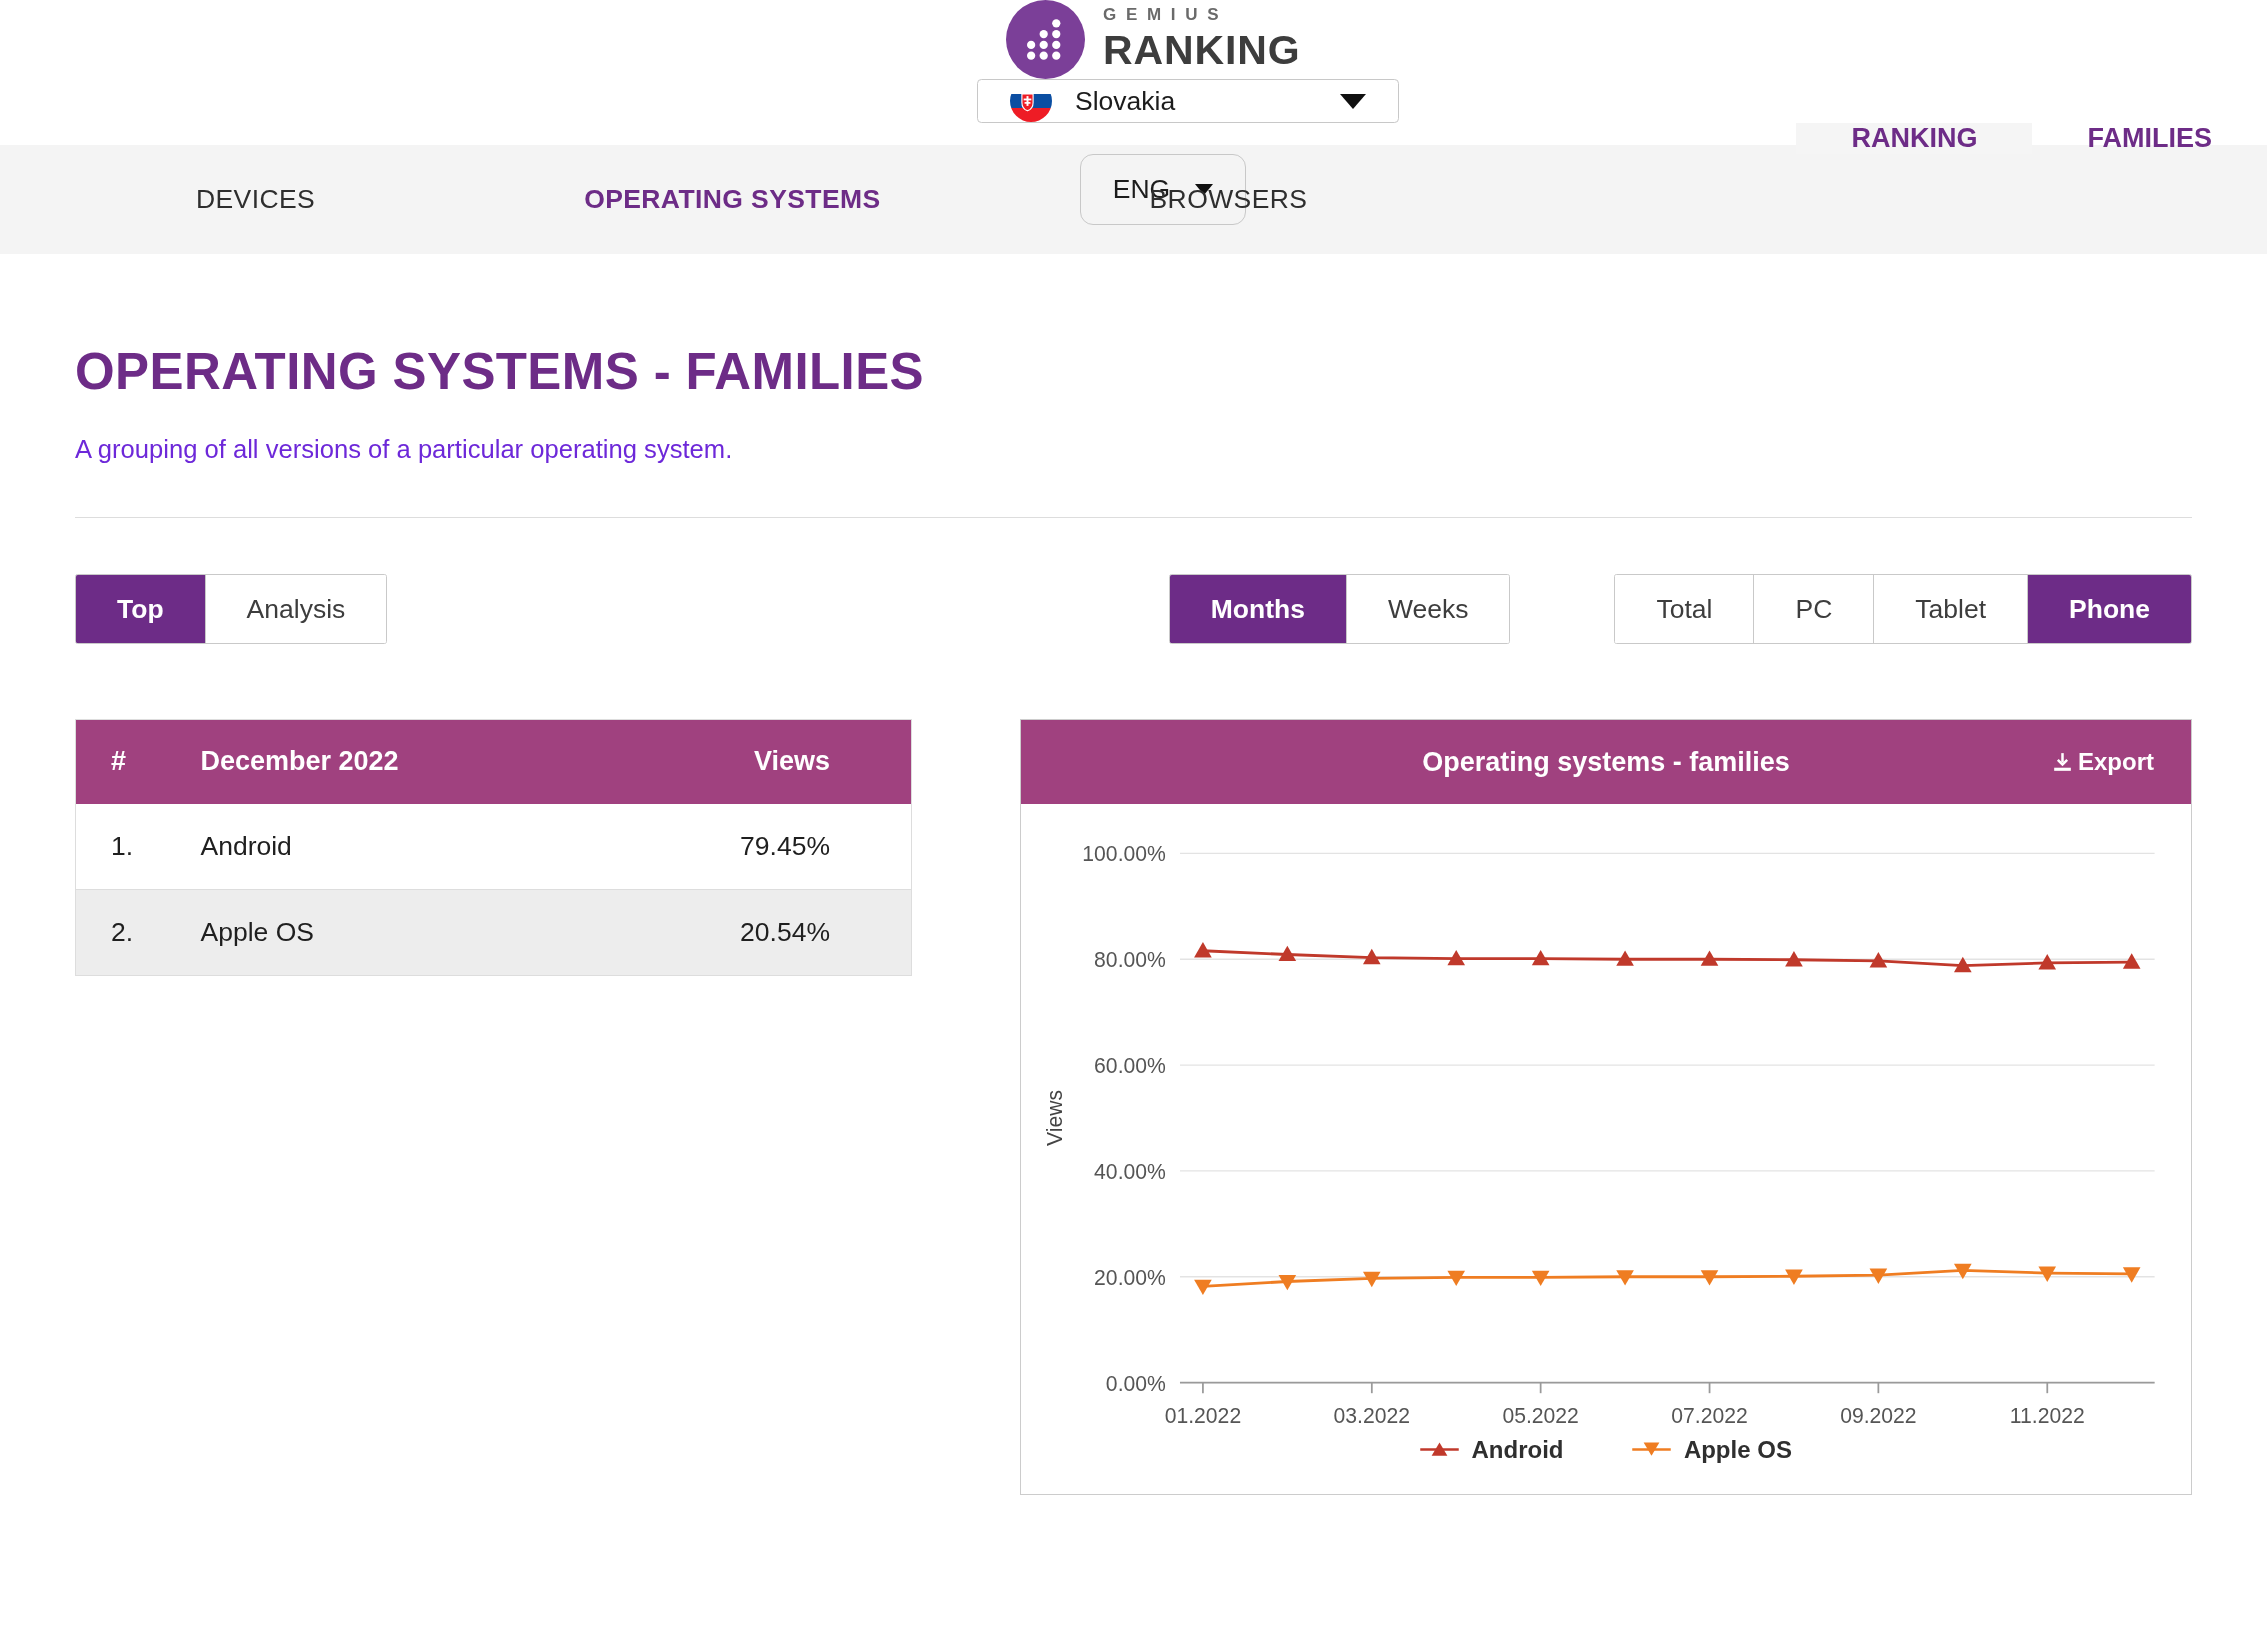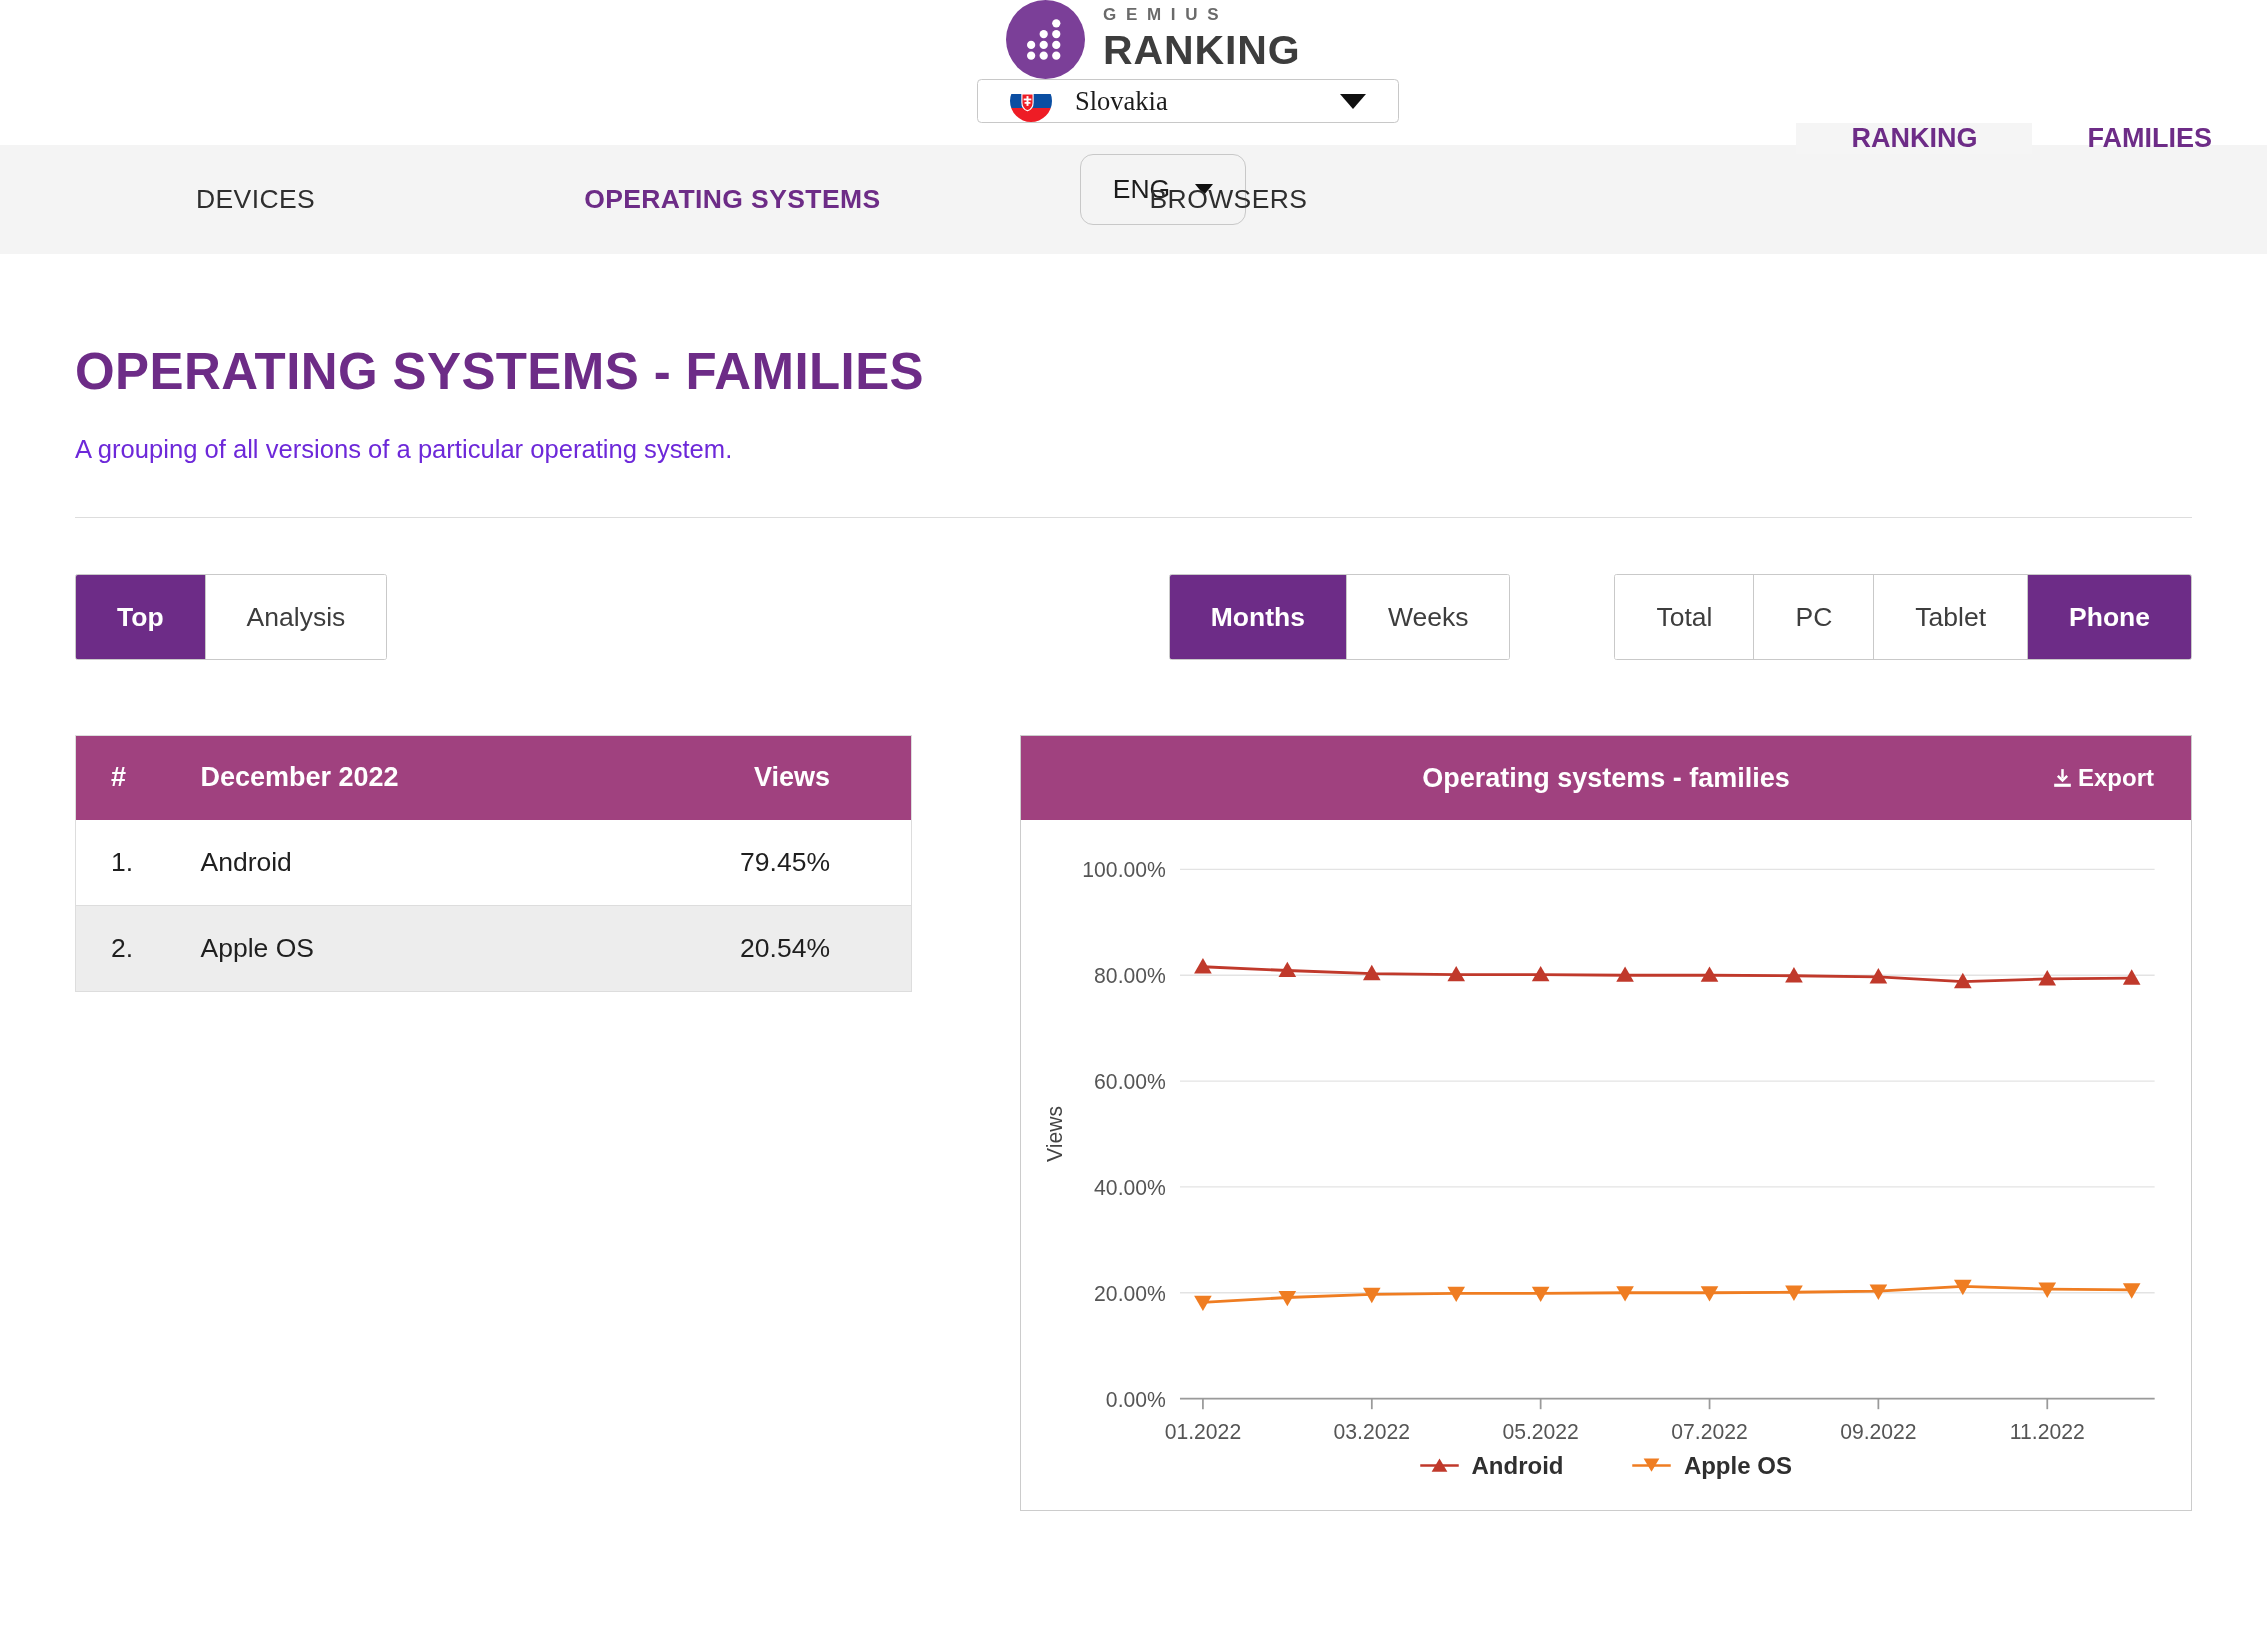--- a/index.html
+++ b/index.html
@@ -11,21 +11,21 @@
   svg { font-family:"Liberation Sans", sans-serif; }
 
   
   .header { height:145px; display:flex; align-items:center; padding-left:40px; background:#fff;flex-direction:column; }
   .logo-wrap { display:flex; align-items:center; gap:17.6px; }
   .logo-circle { width:79px; height:79px; flex:none; }
   .brand-top { font-size:17px; letter-spacing:9.7px; color:#6a6a6a; font-weight:600; }
   .brand-bottom { font-size:41px; font-weight:800; color:#3d3d3d; letter-spacing:0.9px; margin-top:2.6px; }
 
   .country-select { margin-left:69px; width:422px; height:76px; border:0.9px solid #c8c8c8; border-radius:4.4px;
-    display:flex; align-items:center; padding:0 32px; gap:23px; background:#fff; cursor:pointer;font-family:Liberation Serif, serif; }
+    display:flex; align-items:center; padding:0 32px; gap:23px; background:#fff; cursor:pointer; }
   .flag { width:42px; height:42px; border-radius:50%; overflow:hidden; flex:none; }
   .country-label { font-size:26.5px; color:#1c1c1c; flex:1; }
   .caret { width:0; height:0; border-left:13.2px solid transparent; border-right:13.2px solid transparent; border-top:15px solid #101010; }
   .caret.small { border-left-width:9.7px; border-right-width:9.7px; border-top-width:11.5px; }
 
   .main-nav { margin-left:auto; display:flex; height:100%; align-items:stretch; }
   .nav-item { display:flex; align-items:center; justify-content:center; padding:0 55px;
     font-size:27px; color:#6d2c87; font-weight:600; cursor:pointer; }
   .nav-item.active { background:#f5f5f5; font-weight:700; }
 
@@ -38,21 +38,21 @@
   .subnav-item.active { color:#6d2c87; font-weight:700; }
 
   
   .main { padding:0 75px; }
   .page-title { margin-top:88px; font-size:51px; color:#6d2c87; font-weight:600; letter-spacing:0.4px; }
   .page-sub { margin-top:28px; font-size:25.6px; color:#6d28d9; }
   .divider { margin-top:53px; border:none; border-top:0.9px solid #ddd; }
 
   .controls { margin-top:56px; display:flex; align-items:center; }
   .toggle-group { display:flex; border:0.9px solid #c9c9c9; border-radius:2.6px; overflow:hidden; background:#fff; }
-  .toggle-btn { height:84px; padding:0 41px; font-size:26.5px; background:#fff; color:#3d3d3d;
+  .toggle-btn { height:68px; padding:0 41px; font-size:26.5px; background:#fff; color:#3d3d3d;
     border:none; border-left:0.9px solid #c9c9c9; font-family:inherit; cursor:pointer; }
   .toggle-btn:first-child { border-left:none; }
   .toggle-btn.active { background:#6d2c87; color:#fff; font-weight:700; }
   #device-toggle { margin-left:104px; }
   #period-toggle { margin-left:auto; }
 
   .content { margin-top:75px; display:flex; align-items:flex-start; gap:108px; }
 
   
   .os-table { width:838px; border-collapse:collapse; font-size:26.5px; border:0.9px solid #ddd; }

